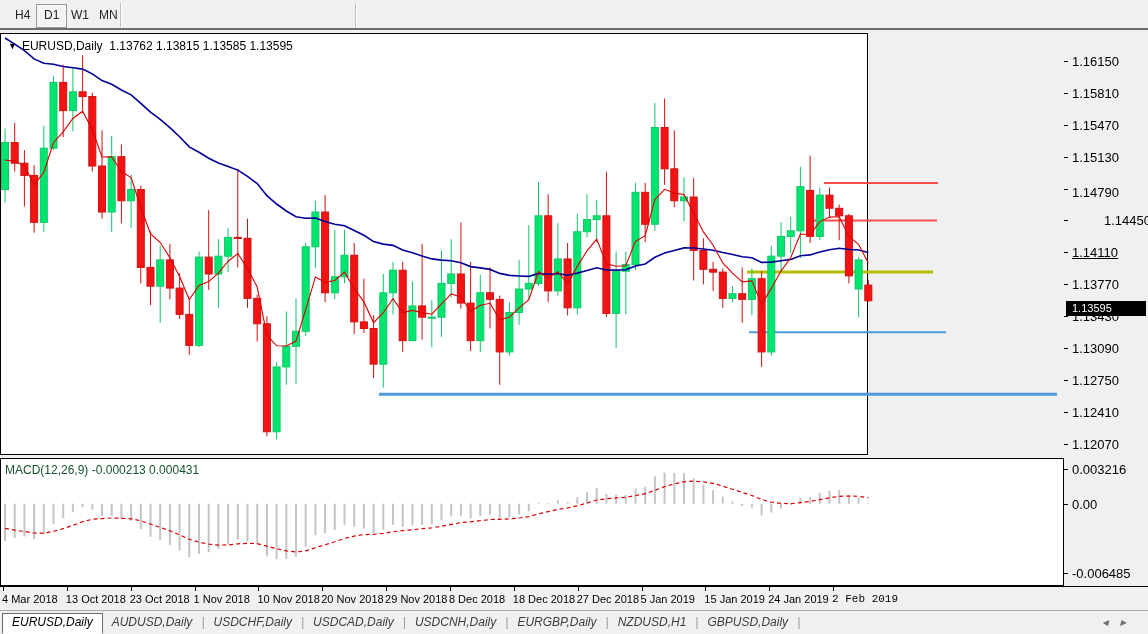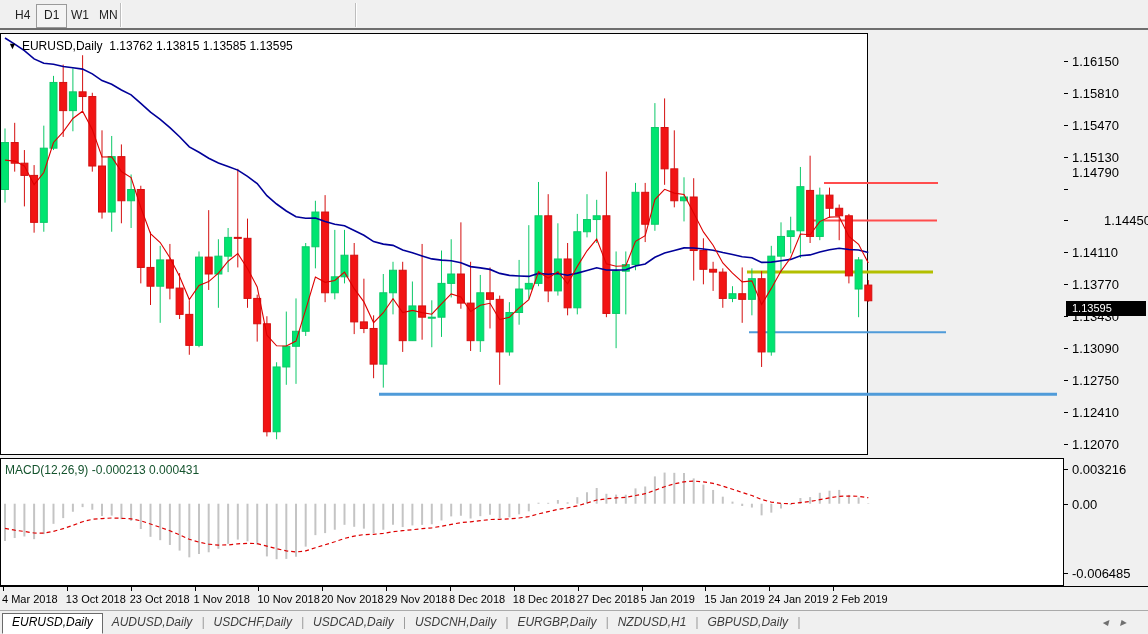--- a/index.html
+++ b/index.html
@@ -537,25 +537,25 @@
   <div id="axis-col">
       <div class="axtick" style="top: 27.8545px;"></div>
       <div class="axlabel" style="top: 20.8545px;">1.16150</div>
       <div class="axtick" style="top: 59.7793px;"></div>
       <div class="axlabel" style="top: 52.7793px;">1.15810</div>
       <div class="axtick" style="top: 91.7042px;"></div>
       <div class="axlabel" style="top: 84.7042px;">1.15470</div>
       <div class="axtick" style="top: 123.629px;"></div>
       <div class="axlabel" style="top: 116.629px;">1.15130</div>
       <div class="axtick" style="top: 155.554px;"></div>
-      <div class="axlabel" style="top: 132px; text-align: center;">1.14790</div>
+      <div class="axlabel" style="top: 152px; text-align: center;">1.14790</div>
       <div class="axtick" style="top: 187.479px;"></div>
       <div class="axlabel" style="top: 180px; margin-left: 32px;">1.14450</div>
       <div class="axtick" style="top: 219.404px;"></div>
-      <div class="axlabel" style="top: 212.404px;">1.14110</div>
+      <div class="axlabel" style="top: 212.404px; text-decoration: underline;">1.14110</div>
       <div class="axtick" style="top: 251.329px;"></div>
       <div class="axlabel" style="top: 244.329px;">1.13770</div>
       <div class="axtick" style="top: 283.254px;"></div>
       <div class="axlabel" style="top: 276.254px;">1.13430</div>
       <div class="axtick" style="top: 315.178px;"></div>
       <div class="axlabel" style="top: 308.178px;">1.13090</div>
       <div class="axtick" style="top: 347.103px;"></div>
       <div class="axlabel" style="top: 340.103px;">1.12750</div>
       <div class="axtick" style="top: 379.028px;"></div>
       <div class="axlabel" style="top: 372.028px;">1.12410</div>
@@ -591,21 +591,21 @@
       <div class="dlabel" style="left: 512.8px;">18 Dec 2018</div>
       <div class="dtick" style="left: 577.65px;"></div>
       <div class="dlabel" style="left: 576.65px;">27 Dec 2018</div>
       <div class="dtick" style="left: 641.5px;"></div>
       <div class="dlabel" style="left: 640.5px;">5 Jan 2019</div>
       <div class="dtick" style="left: 705.35px;"></div>
       <div class="dlabel" style="left: 704.35px;">15 Jan 2019</div>
       <div class="dtick" style="left: 769.2px;"></div>
       <div class="dlabel" style="left: 768.2px;">24 Jan 2019</div>
       <div class="dtick" style="left: 833.05px;"></div>
-      <div class="dlabel" style="left: 832.05px;">2 Feb 2019</div>
+      <div class="dlabel" style="left: 832.05px; font-family: Liberation Mono, monospace;">2 Feb 2019</div>
     </div>
 
   <div id="tab-bar">
     <span id="tabs-holder"><span class="tab active">EURUSD,Daily</span><span class="tabsep"></span><span class="tab">AUDUSD,Daily</span><span class="tabsep">|</span><span class="tab">USDCHF,Daily</span><span class="tabsep">|</span><span class="tab">USDCAD,Daily</span><span class="tabsep">|</span><span class="tab">USDCNH,Daily</span><span class="tabsep">|</span><span class="tab">EURGBP,Daily</span><span class="tabsep">|</span><span class="tab">NZDUSD,H1</span><span class="tabsep">|</span><span class="tab">GBPUSD,Daily</span><span class="tabsep">|</span></span>
     <span id="tab-arrows"><span>◂</span><span>▸</span></span>
   </div>
 
 </div>
 
 </body></html>

